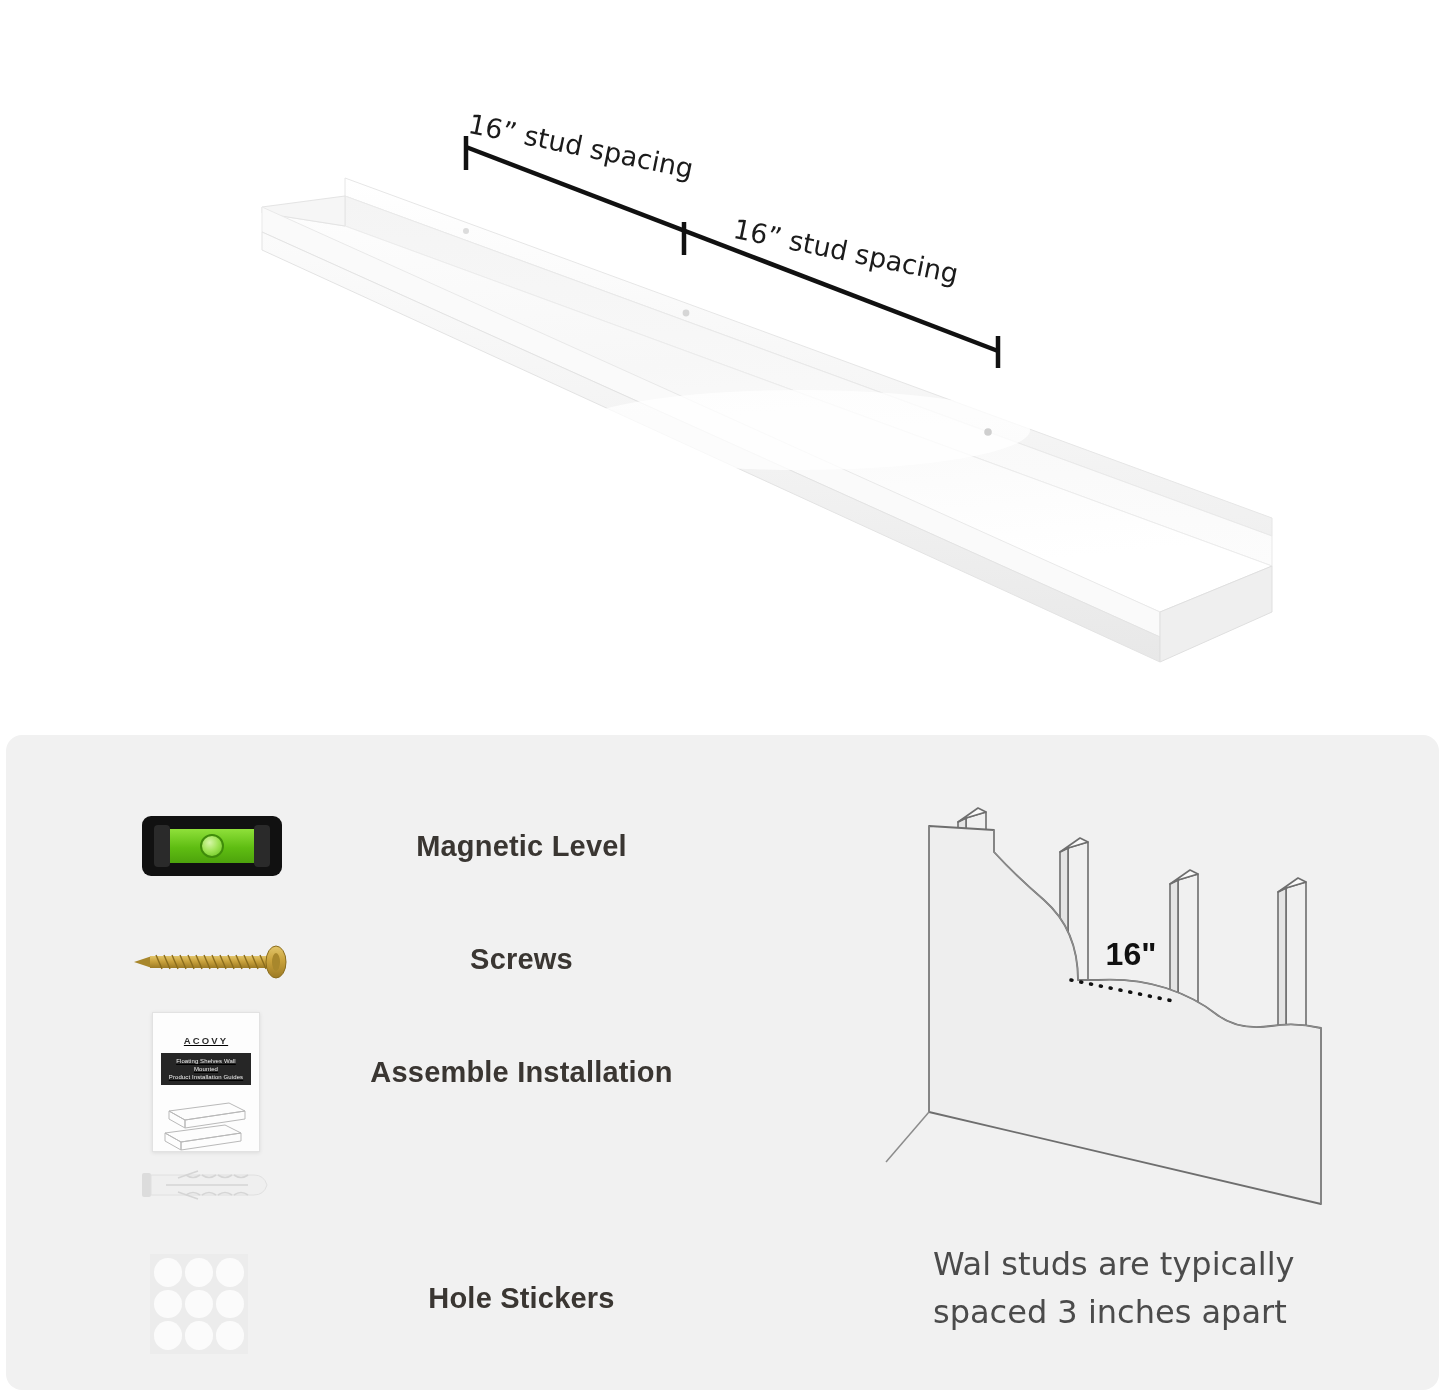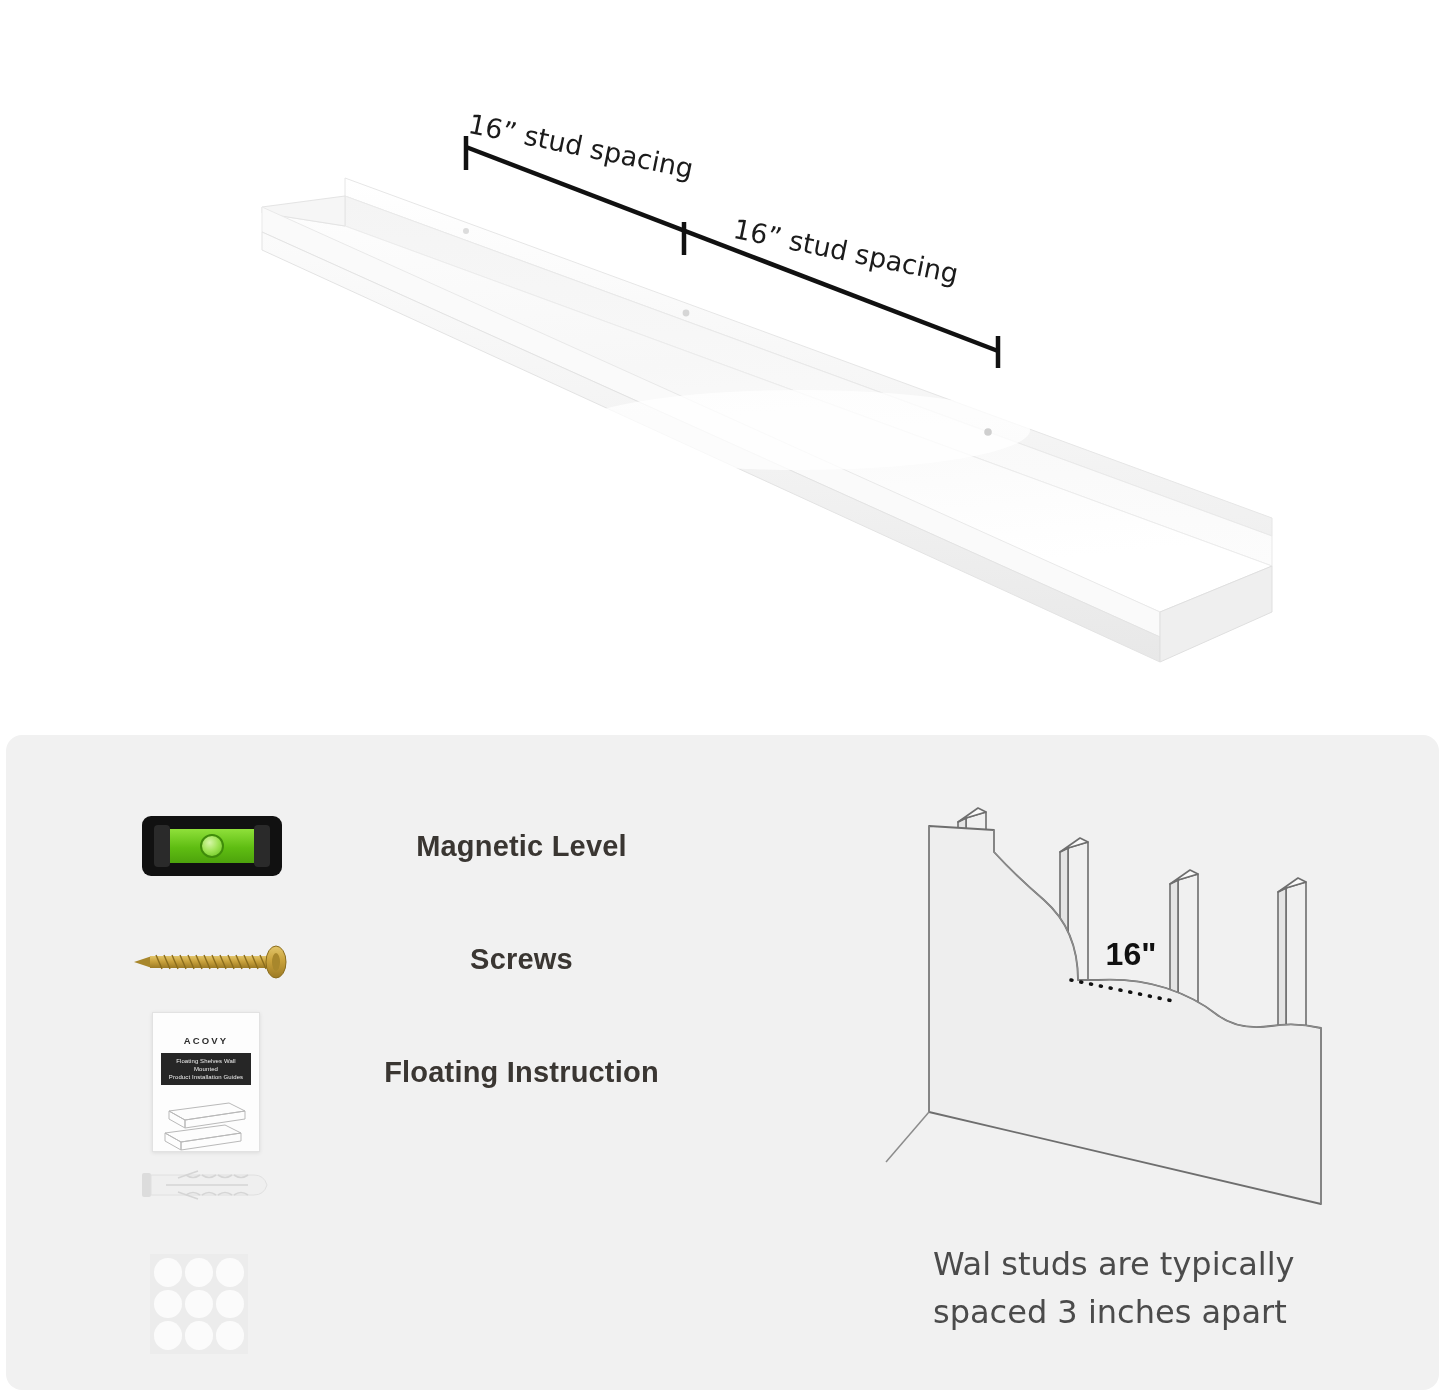--- a/index.html
+++ b/index.html
@@ -156,20 +156,21 @@
   .screw { position: absolute; left: 6px; top: 38px; }
 
   
   .booklet {
     position: absolute;
     left: 28px; top: -8px;
     width: 108px; height: 140px;
     background: #fdfdfd;
     border: 1px solid #e2e2e2;
     box-shadow: 0 1px 4px rgba(0,0,0,0.09);
+    text-decoration: underline;
   }
   .bk-brand {
     margin: 22px 0 0 0;
     text-align: center;
     font-size: 9.5px;
     letter-spacing: 2.1px;
     color: #2d2d2d;
     font-weight: bold;
   }
   .bk-band {
@@ -349,21 +350,21 @@
               <polygon points="16,22 76,14 92,22 32,31"></polygon>
               <polygon points="16,22 16,30 32,39 32,31"></polygon>
               <polygon points="32,31 92,22 92,30 32,39"></polygon>
               <polygon points="12,44 72,36 88,44 28,53"></polygon>
               <polygon points="12,44 12,52 28,61 28,53"></polygon>
               <polygon points="28,53 88,44 88,52 28,61"></polygon>
             </g>
           </svg>
         </div>
       </div>
-      <div class="acc-label">Floating Instruction</div>
+      <div class="acc-label">Assemble Installation</div>
     </div>
 
     <div class="acc-row">
       <div class="acc-icon">
         <svg class="anchor" width="150" height="44" viewBox="0 0 150 44">
           <rect x="6" y="10" width="9" height="24" rx="2" fill="#dcdcdc"></rect>
           <path d="M15 12 L118 12 Q128 12 131 22 Q128 32 118 32 L15 32 Z" fill="#efefef" stroke="#e0e0e0"></path>
           <g stroke="#d5d5d5" stroke-width="1.6" fill="none">
             <path d="M50 12 q7 5 14 0"></path>
               <path d="M66 12 q7 5 14 0"></path>
@@ -388,20 +389,21 @@
             <span></span>
             <span></span>
           <span></span>
             <span></span>
             <span></span>
           <span></span>
             <span></span>
             <span></span>
         </div>
       </div>
+      <div class="acc-label">Hole Stickers</div>
     </div>
 
   </div>
 
   <div class="stud-diagram">
     <svg width="480" height="430" viewBox="0 0 480 430">
       <g fill="#f0f0f0" stroke="#6e6e6e" stroke-width="1.6" stroke-linejoin="round">
 
         <g>
           <polygon points="202,58 222,52 222,238 202,244"></polygon>

